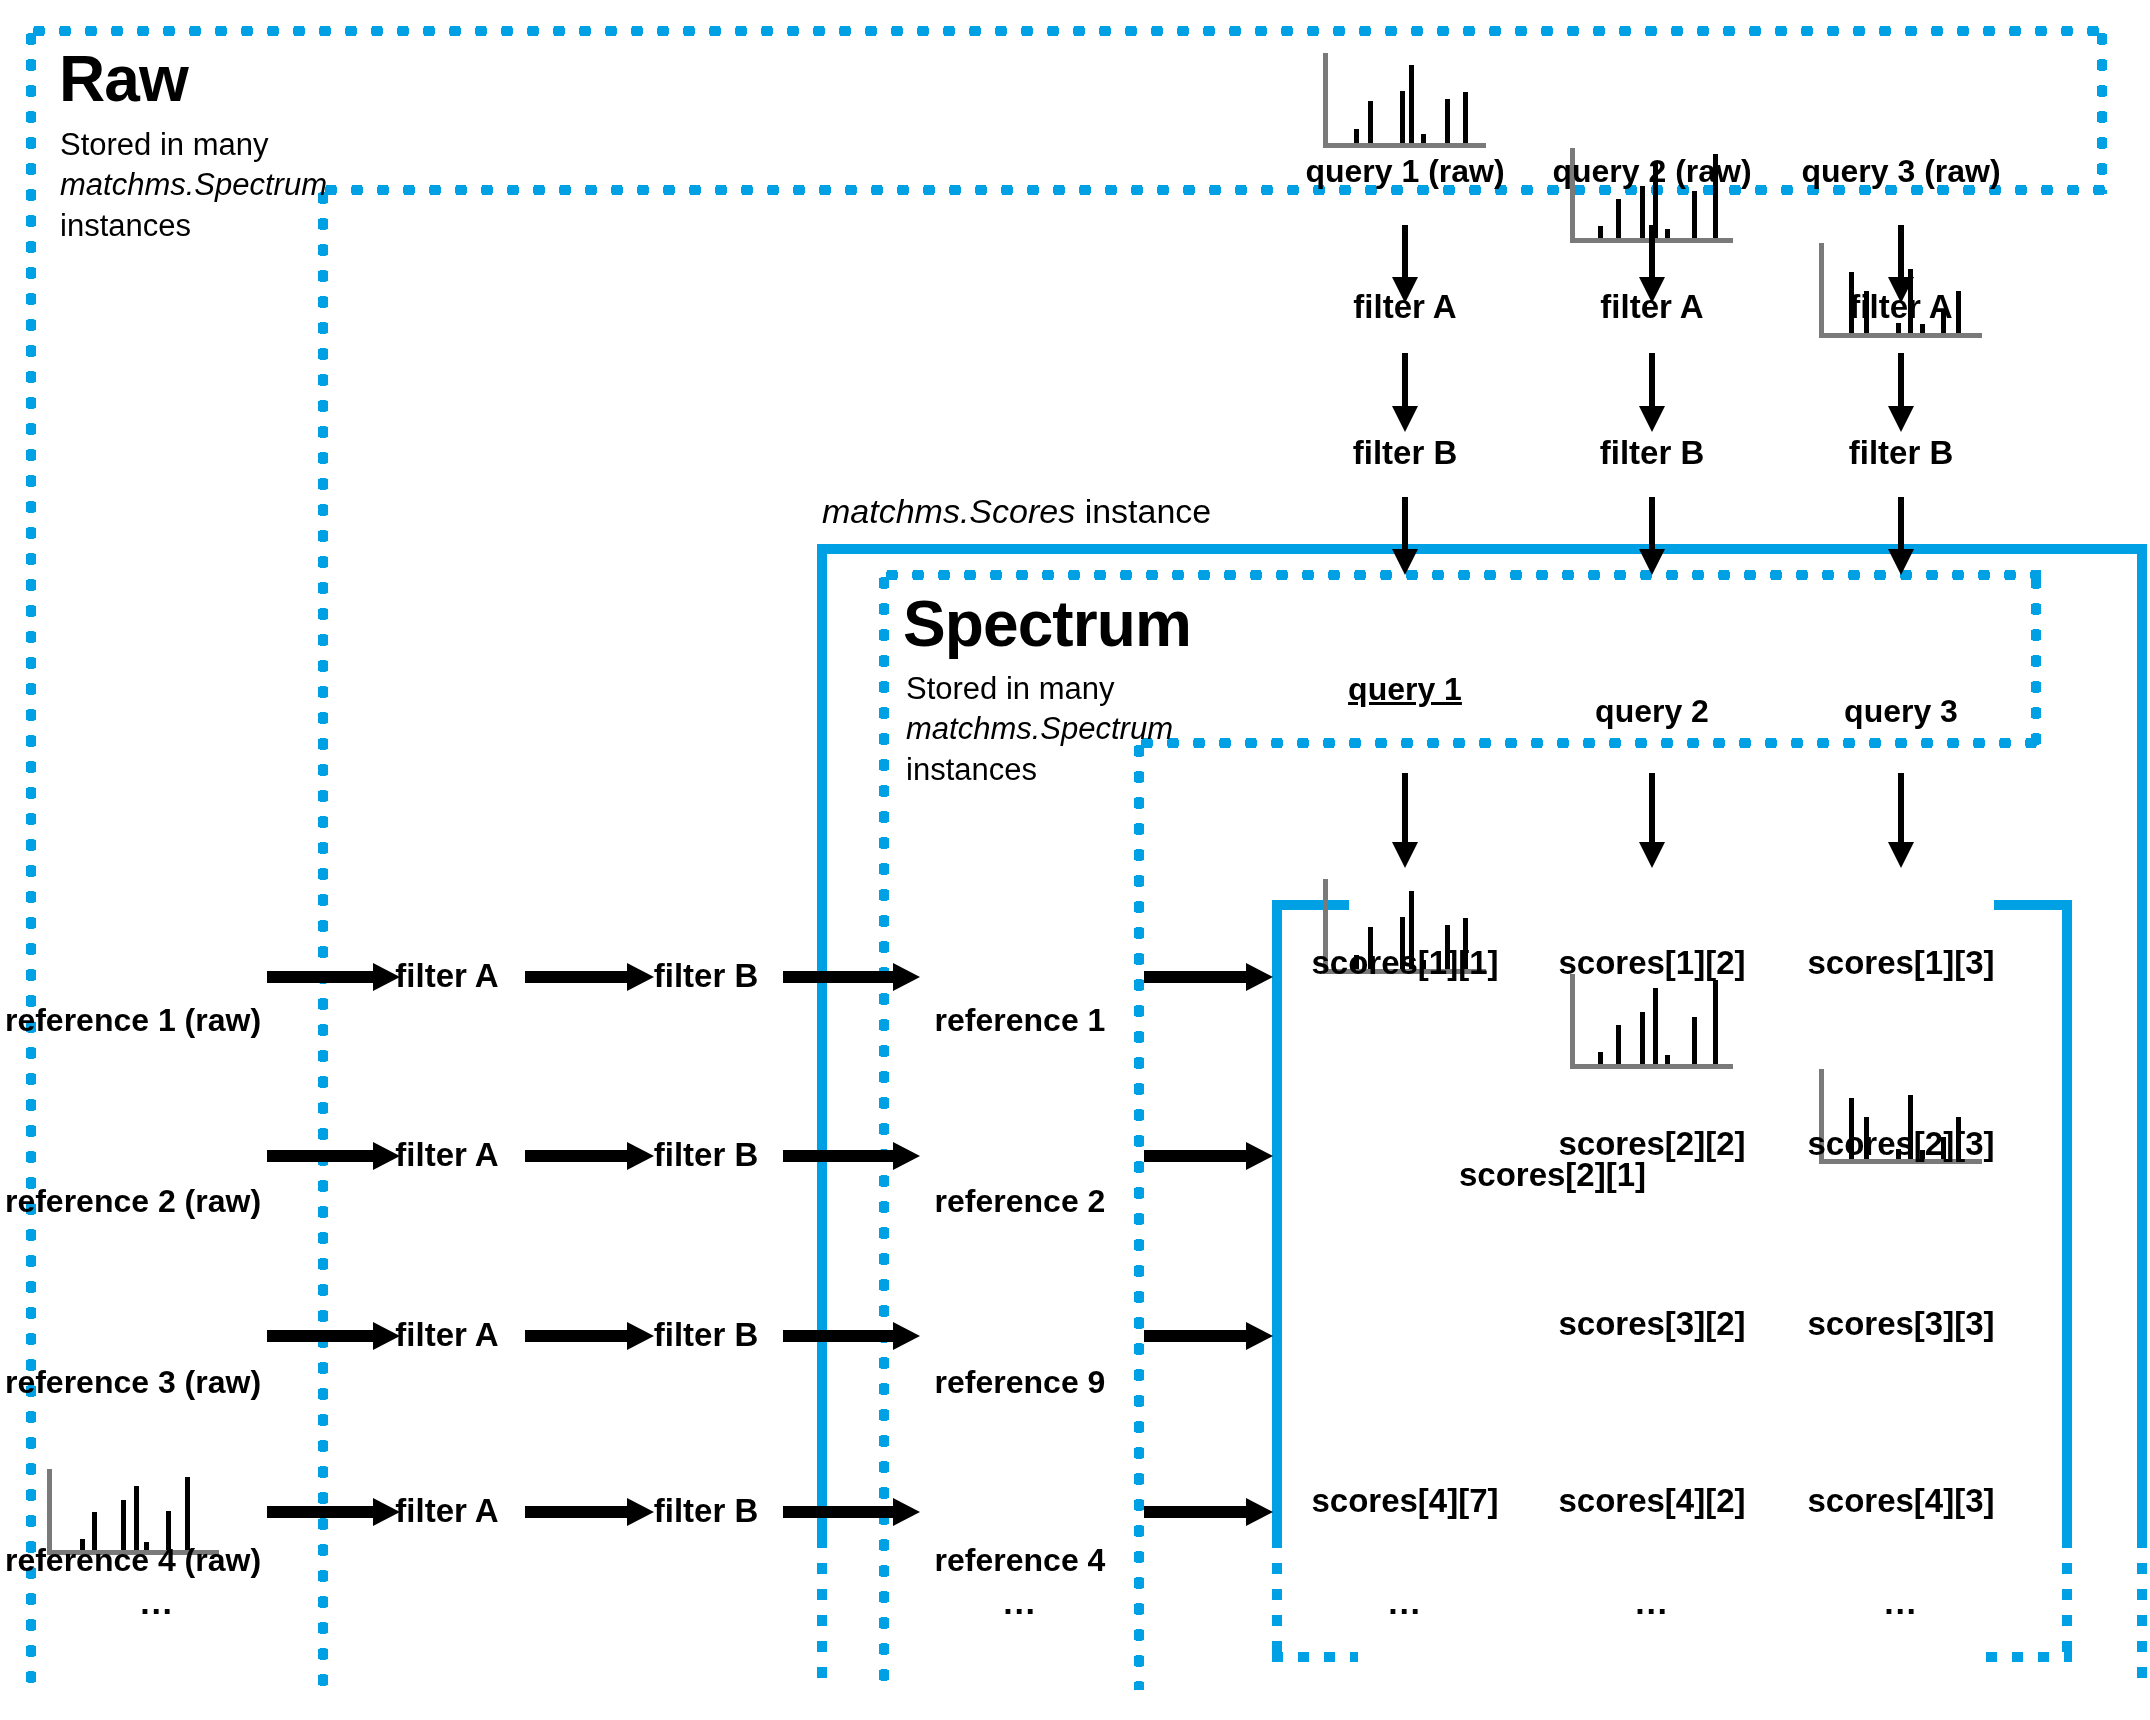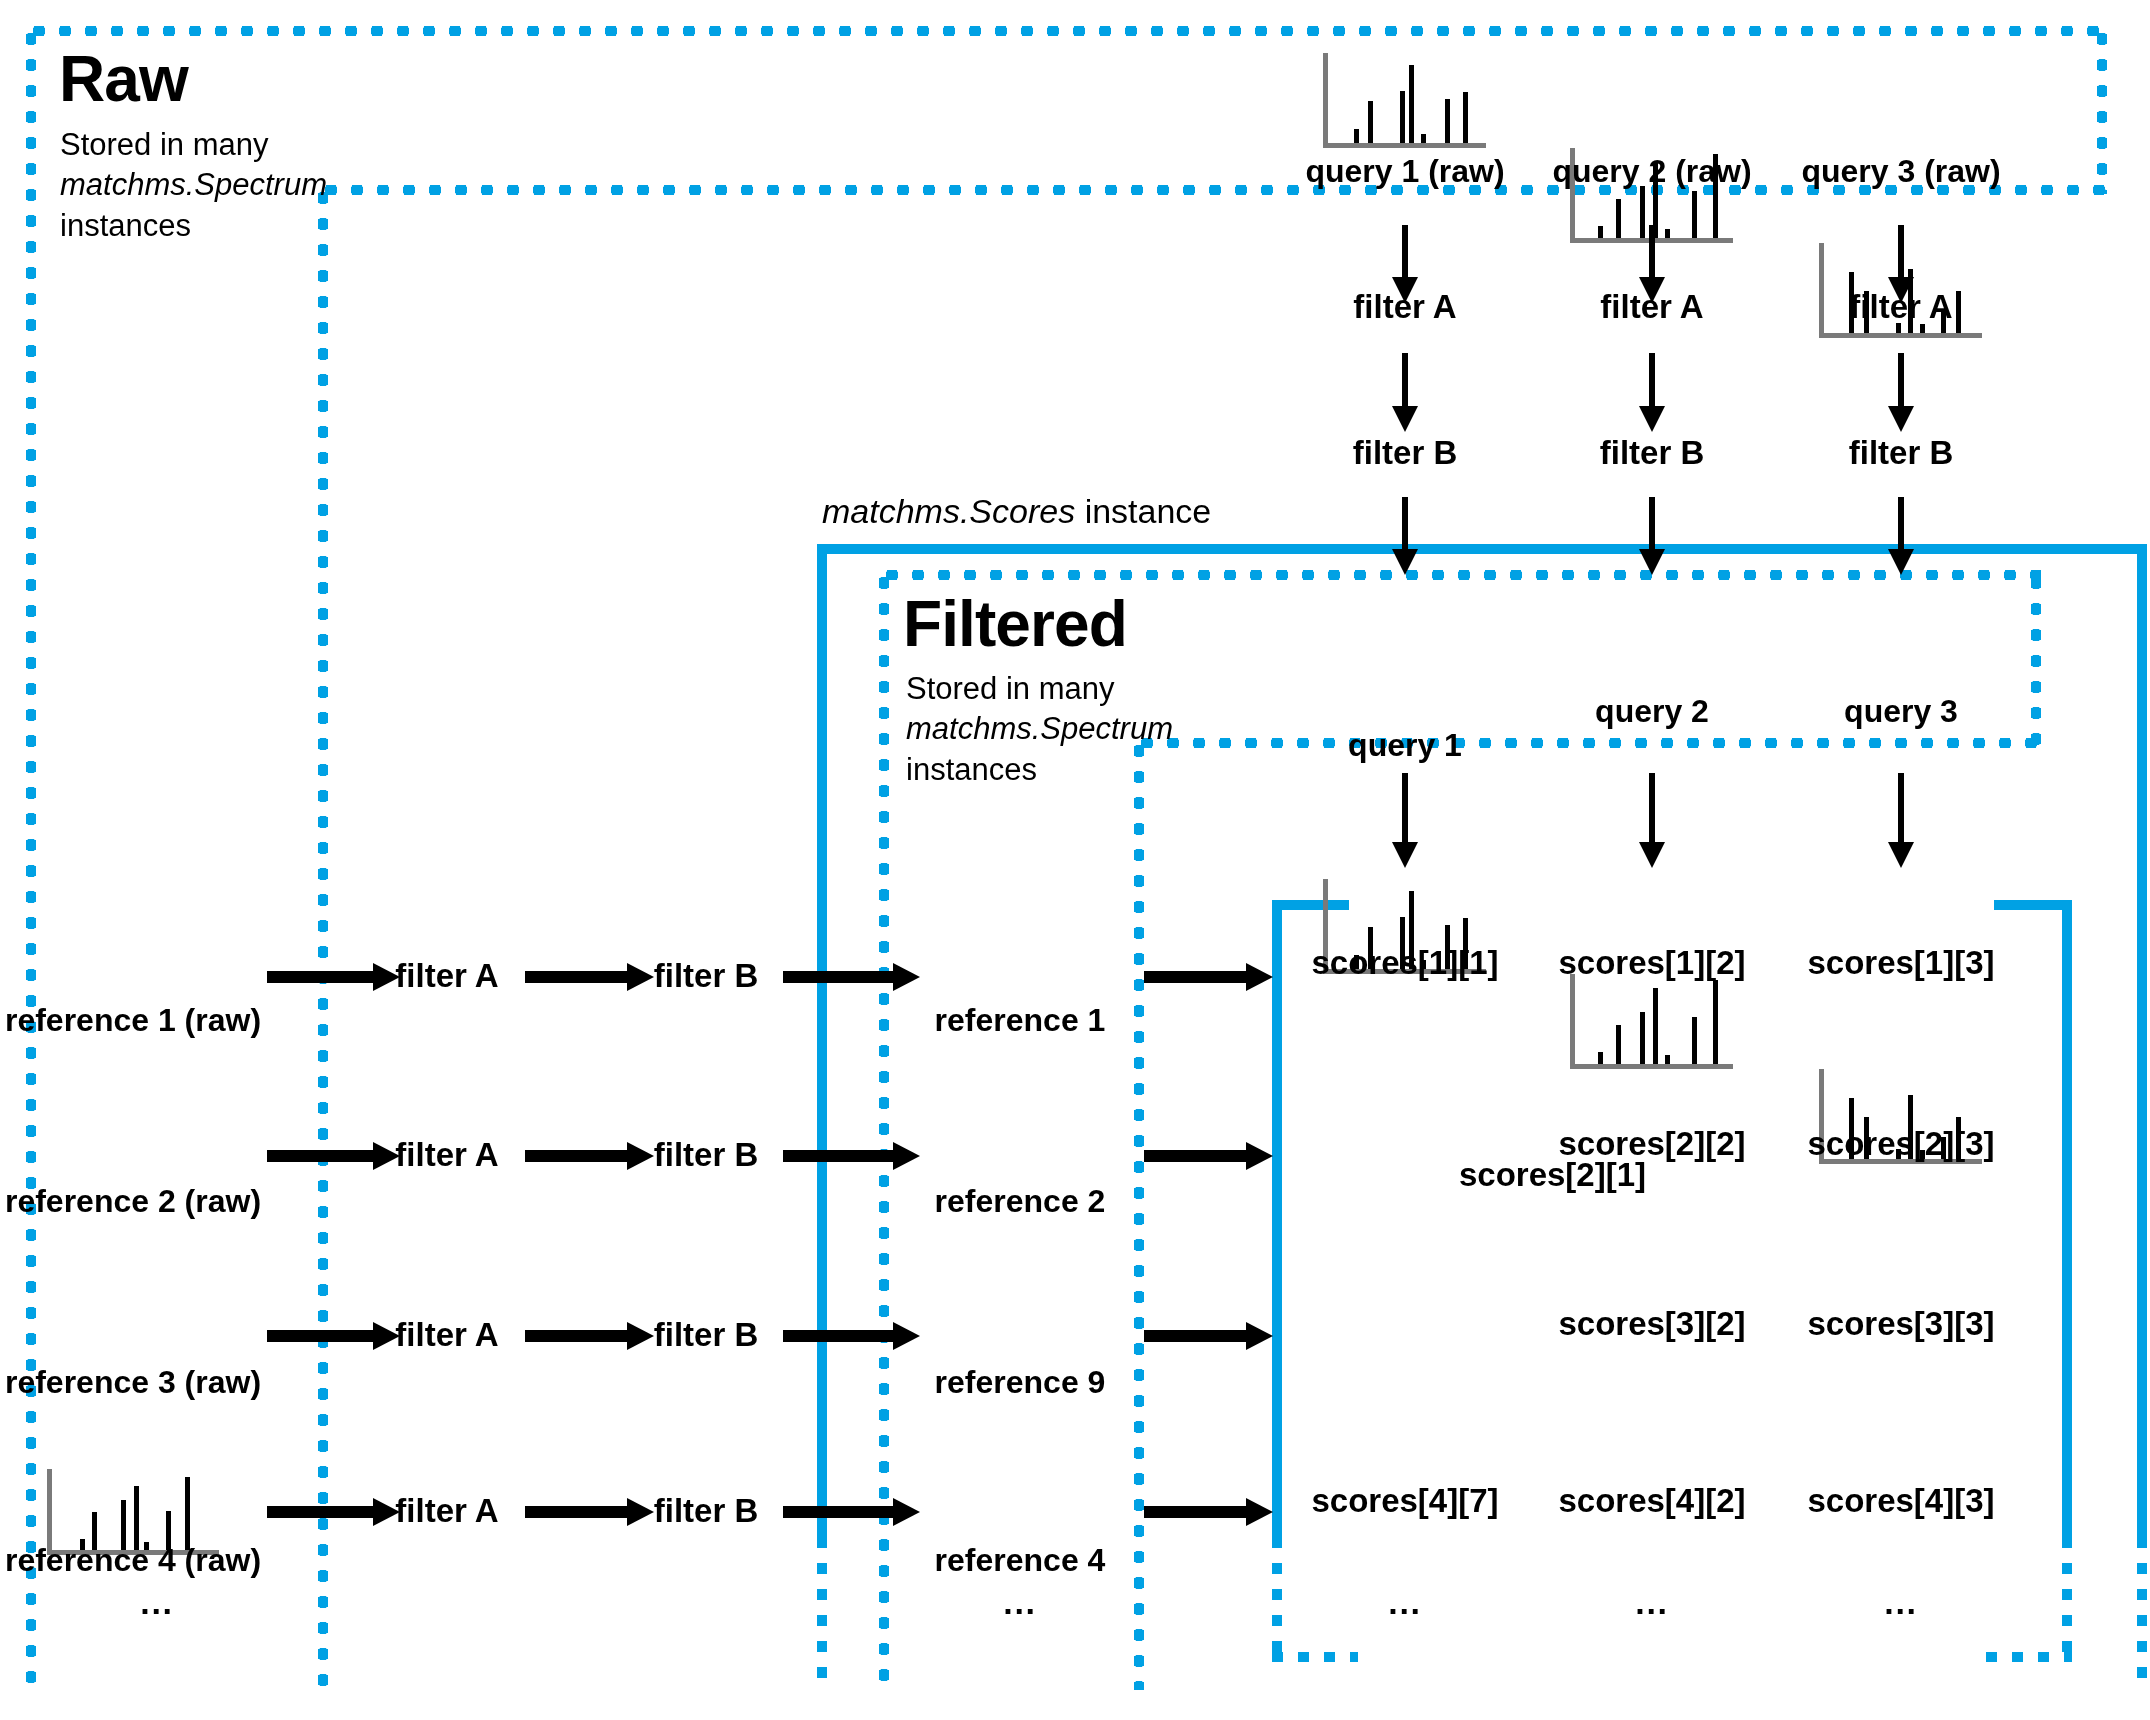--- a/index.html
+++ b/index.html
@@ -81,21 +81,21 @@
   </div>
 
   <div>
     <div class="edge eh abs" style="left:879px;top:570px;  width:1162px;"></div>
     <div class="edge ev abs" style="left:879px;top:570px;  height:1121px;"></div>
     <div class="edge ev abs" style="left:2031px;top:570px;  height:179px;"></div>
     <div class="edge eh abs" style="left:1134px;top:738px;  width:907px;"></div>
     <div class="edge ev abs" style="left:1134px;top:738px;  height:952px;"></div>
   </div>
 
-  <div class="abs hdr-big" style="left:903px;top:592px;">Filtered</div>
+  <div class="abs hdr-big" style="left:903px;top:592px;">Spectrum</div>
   <div class="abs hdr-sub" style="left:906px;top:669px;width:258px;">
     <div>Stored in many</div>
     <div><i>matchms.Spectrum</i></div>
     <div>instances</div>
   </div>
 
   <div>
     <div class="abs sh" style="left:1272px;top:900px;width:77px;"></div>
     <div class="abs sv" style="left:1272px;top:900px;height:642px;"></div>
     <div class="abs dv" style="left:1272px;top:1537px;height:125px;"></div>
@@ -189,21 +189,21 @@
         <div class="axis-y"></div>
         <div class="axis-x"></div>
         <div class="peak" style="left: 31px; height: 13.5px;"></div>
         <div class="peak" style="left: 45px; height: 42px;"></div>
         <div class="peak" style="left: 77px; height: 52px;"></div>
         <div class="peak" style="left: 86px; height: 78px;"></div>
         <div class="peak" style="left: 98px; height: 8.4px;"></div>
         <div class="peak" style="left: 122px; height: 44px;"></div>
         <div class="peak" style="left: 140px; height: 51px;"></div>
       </div>
-      <div class="abs lbl" style="left: 1164px; top: 727px; width: 482px; text-align: center;">query 1</div>
+      <div class="abs lbl" style="left: 1164px; top: 671px; width: 482px; text-align: center; text-decoration: underline;">query 1</div>
       <div class="arrow-d" style="left: 1379px; top: 773px; width: 52px; height: 95px;">
         <div class="shaft" style="height:71px"></div>
                <div class="head" style="top:69px"></div>
       </div>
       <div class="spectrum abs" style="left: 1570px; top: 594px; width: 163px; height: 95px;">
         <div class="axis-y"></div>
         <div class="axis-x"></div>
         <div class="peak" style="left: 28px; height: 11.8px;"></div>
         <div class="peak" style="left: 46px; height: 39px;"></div>
         <div class="peak" style="left: 70px; height: 52px;"></div>

